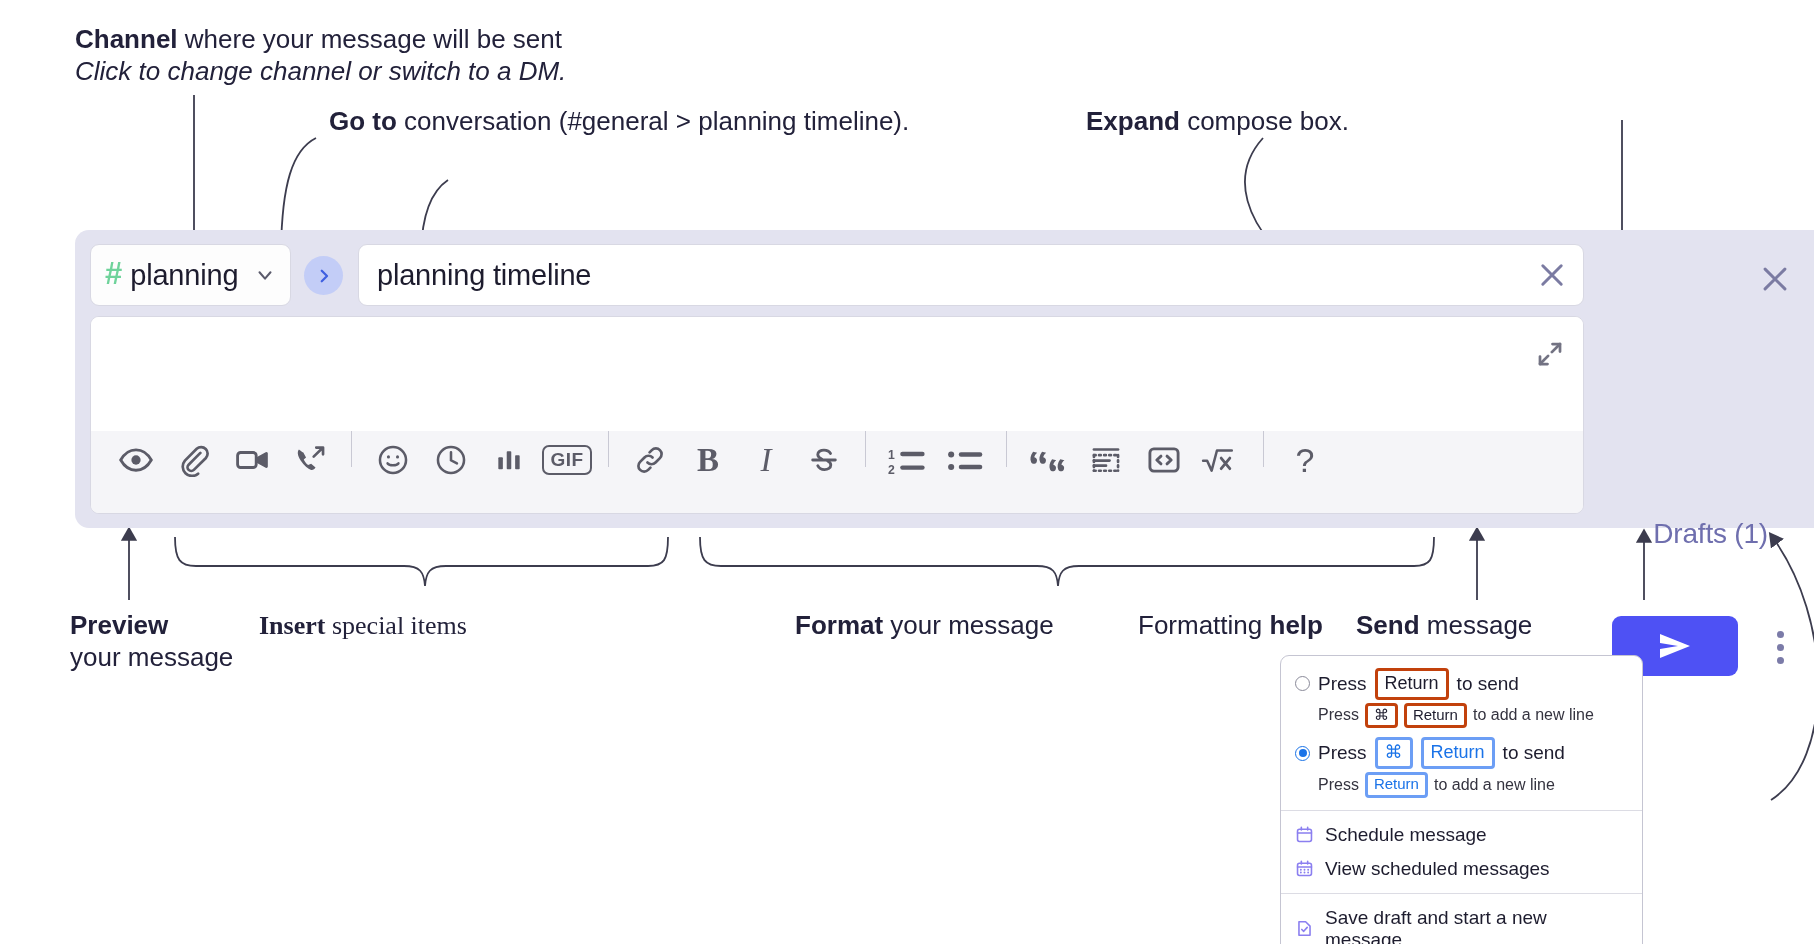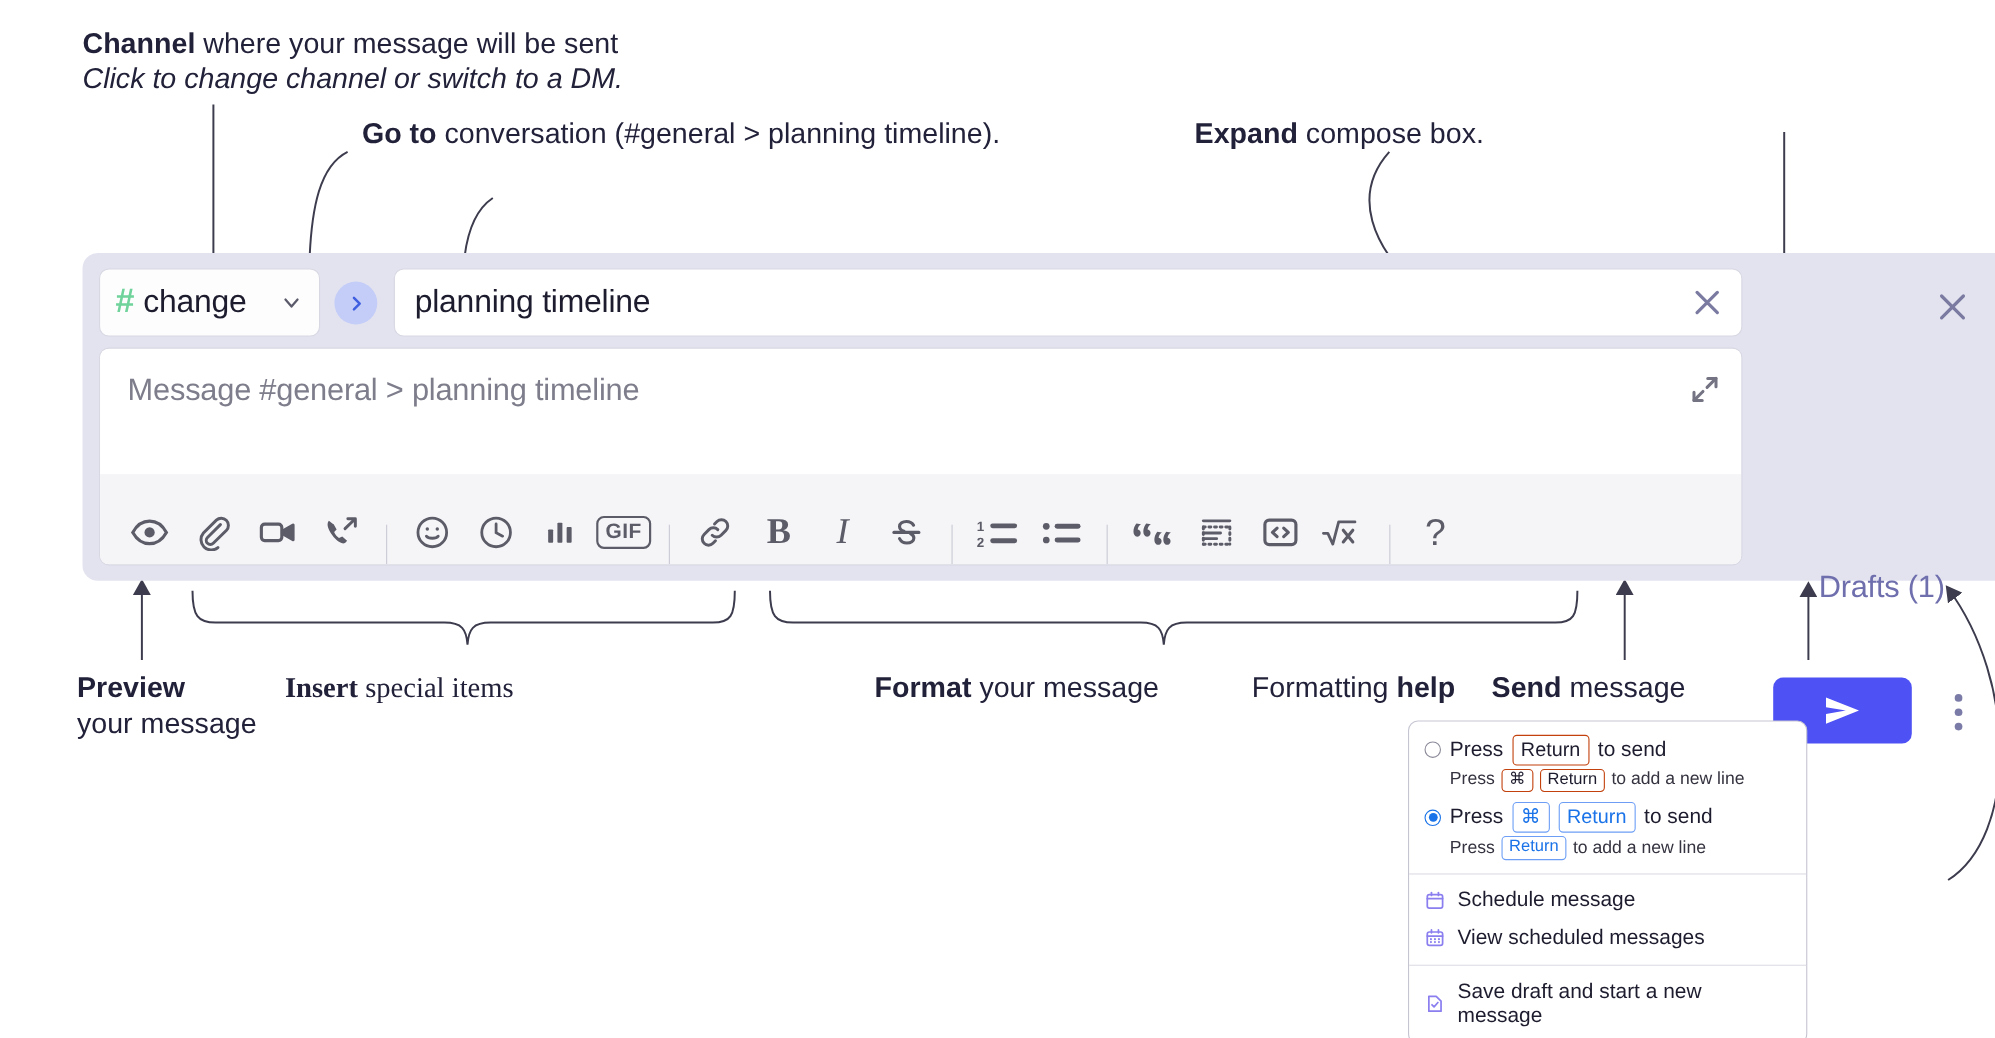--- a/index.html
+++ b/index.html
@@ -92,21 +92,21 @@
   }
   .expand-btn {
     position: absolute; right: 18px; top: 22px;
     color: #737383;
     cursor: pointer;
   }
 
   .toolbar {
     position: absolute; left: 0; right: 0; bottom: 0; height: 82px;
     background: #f5f5f8;
-    display: flex; align-items: flex-end;
+    display: flex; align-items: flex-start;
     padding: 0 16px;
     gap: 0;
   }
   .tb-item {
     width: 58px; height: 58px;
     display: flex; align-items: center; justify-content: center;
     color: #5c5c68;
     cursor: pointer;
     flex: none;
   }
@@ -168,21 +168,21 @@
   }
   .radio {
     width: 15px; height: 15px; border-radius: 50%;
     border: 1.6px solid #8a8a99; flex: none;
     display: flex; align-items: center; justify-content: center;
   }
   .radio.on { border-color: #1a73e8; }
   .radio.on::after { content: ""; width: 8px; height: 8px; border-radius: 50%; background: #1a73e8; }
   .key {
     display: inline-flex; align-items: center; justify-content: center;
-    border: 1px solid #c2410c; border-radius: 4px;
+    border: 3px solid #c2410c; border-radius: 4px;
     padding: 1px 7px 2px; font-size: 18px; line-height: 1.25;
     background: #fff; color: #1d1c2e;
   }
   .key.blue { border-color: #6c9ef5; color: #1a73e8; }
   .sub-row {
     display: flex; align-items: center; gap: 6px;
     padding: 3px 14px 0 37px;
     font-size: 16px; color: #34333f;
   }
   .sub-row .key { font-size: 15px; padding: 0px 6px 1px; }
@@ -273,21 +273,21 @@
       <i></i>
       <i></i>
     </div>
 
     <div class="compose-card">
 
       <div class="row-top">
 
         <div class="channel-pill">
           <span class="hash">#</span>
-          <span class="channel-name">change</span>
+          <span class="channel-name">planning</span>
           <span class="chev">
             <svg width="22" height="22" viewBox="0 0 24 24" fill="none" stroke="currentColor" stroke-width="2.2" stroke-linecap="round" stroke-linejoin="round">
                 <path d="M6 9 L12 16 L18 9"></path>
               </svg>
           </span>
         </div>
 
         <div class="goto-btn">
           <svg width="18" height="18" viewBox="0 0 24 24" fill="none" stroke="currentColor" stroke-width="3" stroke-linecap="round" stroke-linejoin="round">
               <path d="M9 5 L16 12 L9 19"></path>
@@ -299,21 +299,20 @@
           <span class="topic-clear">
             <svg width="34" height="34" viewBox="0 0 24 24" fill="none" stroke="currentColor" stroke-width="2.1" stroke-linecap="round">
                 <path d="M5.5 5.5 L18.5 18.5 M18.5 5.5 L5.5 18.5"></path>
               </svg>
           </span>
         </div>
       </div>
 
       <div class="msg-box">
         <div class="msg-input-area">
-          <div class="msg-placeholder">Message #general &gt; planning timeline</div>
           <div class="expand-btn">
             <svg width="30" height="30" viewBox="0 0 24 24" fill="none" stroke="currentColor" stroke-width="2.2" stroke-linecap="round" stroke-linejoin="round">
               <path d="M14 4 L20 4 L20 10"></path>
                 <path d="M20 4 L13.5 10.5"></path>
               <path d="M10 20 L4 20 L4 14"></path>
                 <path d="M4 20 L10.5 13.5"></path>
             </svg>
           </div>
         </div>
 

